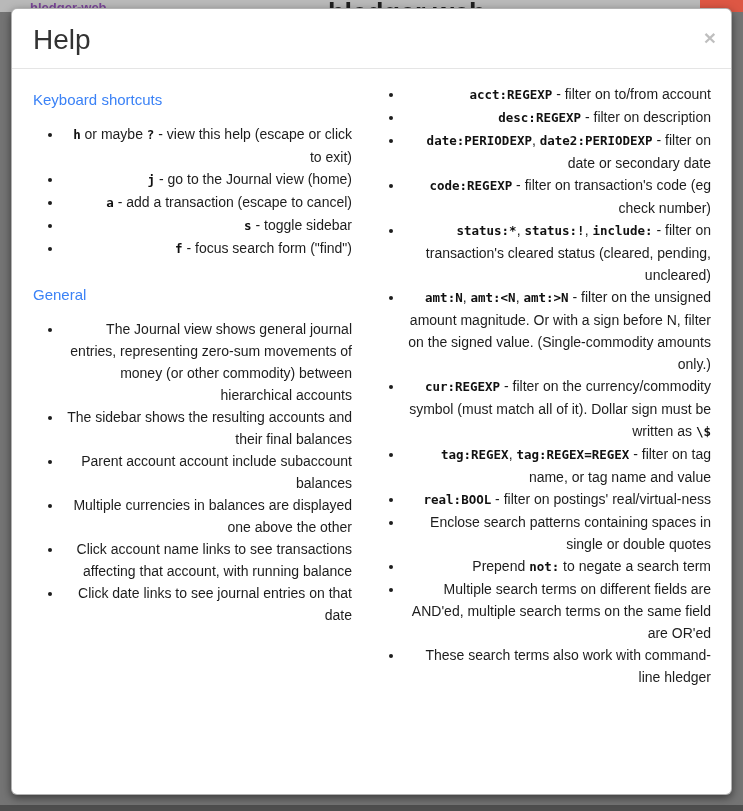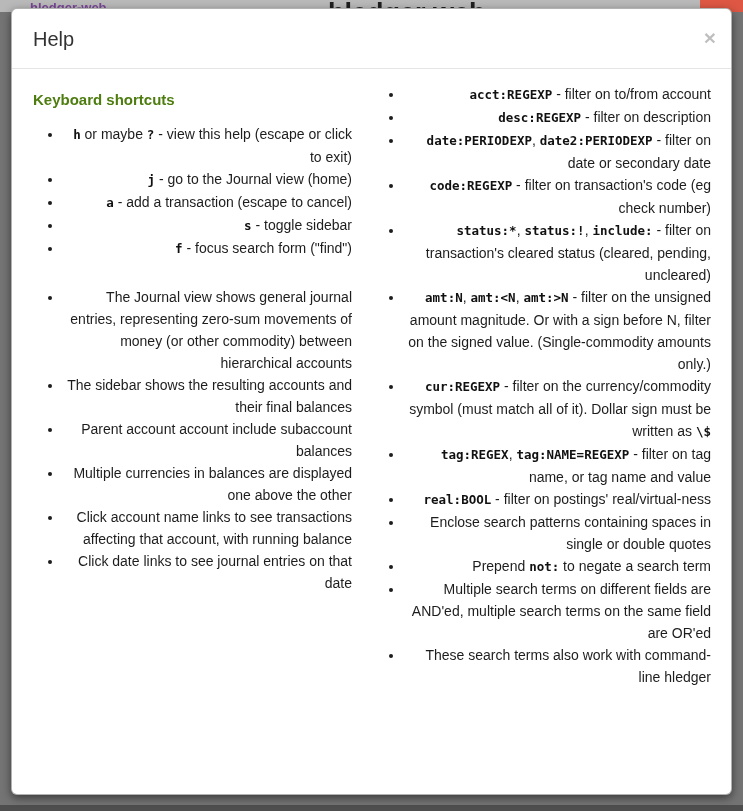--- a/index.html
+++ b/index.html
@@ -42,41 +42,41 @@
     z-index:2;
     display:flex; flex-direction:column;
   }
   .modal-header {
     position:relative;
     padding:16px 16px 14px 21px;
     border-bottom:1px solid #e5e5e5;
     flex:0 0 auto;
   }
   .modal-title {
-    font-size:20px; font-weight:500; color:#333; line-height:29px;
+    font-size:28px; font-weight:500; color:#333; line-height:29px;
   }
   .close-btn {
     position:absolute; right:15px; top:18px;
     background:none; border:none; cursor:pointer;
     font-size:21px; font-weight:bold; line-height:1;
     color:#000; opacity:0.25;
     font-family:"Liberation Sans", sans-serif;
   }
   .modal-body {
     padding:14px 20px 10px 21px;
     display:flex;
     flex:1 1 auto;
     overflow:hidden;
   }
   .col { width:50%; }
   .col-left  { padding-right:20px; }
   .col-right { padding-left:2px; }
 
   .section-heading {
-    font-size:15px; font-weight:bold; color:#4d7c0f;
+    font-size:15px; font-weight:normal; color:#3b82f6;
     margin:8px 0 15px;
   }
   .help-list {
     margin:0 0 26px 0;
     padding-left:30px;
     list-style:disc;
   }
   .help-list li {
     font-size:14px; line-height:22px; color:#1d1d1d;text-align:right;
   }
@@ -105,39 +105,40 @@
   <div class="modal-body">
     <div class="col col-left">
         <h4 class="section-heading">Keyboard shortcuts</h4>
         <ul class="help-list">
           <li><code>h</code> or maybe <code>?</code> - view this help (escape or click to exit)</li>
           <li><code>j</code> - go to the Journal view (home)</li>
           <li><code>a</code> - add a transaction (escape to cancel)</li>
           <li><code>s</code> - toggle sidebar</li>
           <li><code>f</code> - focus search form ("find")</li>
         </ul>
+        <h4 class="section-heading">General</h4>
         <ul class="help-list">
           <li>The Journal view shows general journal entries, representing zero-sum movements of money (or other commodity) between hierarchical accounts</li>
           <li>The sidebar shows the resulting accounts and their final balances</li>
           <li>Parent account account include subaccount balances</li>
           <li>Multiple currencies in balances are displayed one above the other</li>
           <li>Click account name links to see transactions affecting that account, with running balance</li>
           <li>Click date links to see journal entries on that date</li>
         </ul>
       </div>
     <div class="col col-right">
         <ul class="help-list">
           <li><code>acct:REGEXP</code> - filter on to/from account</li>
           <li><code>desc:REGEXP</code> - filter on description</li>
           <li><code>date:PERIODEXP</code>, <code>date2:PERIODEXP</code> - filter on date or secondary date</li>
           <li><code>code:REGEXP</code> - filter on transaction's code (eg check number)</li>
           <li><code>status:*</code>, <code>status:!</code>, <code>include:</code> - filter on transaction's cleared status (cleared, pending, uncleared)</li>
           <li><code>amt:N</code>, <code>amt:&lt;N</code>, <code>amt:&gt;N</code> - filter on the unsigned amount magnitude. Or with a sign before N, filter on the signed value. (Single-commodity amounts only.)</li>
           <li><code>cur:REGEXP</code> - filter on the currency/commodity symbol (must match all of it). Dollar sign must be written as <code>\$</code></li>
-          <li><code>tag:REGEX</code>, <code>tag:NAME=REGEXP</code> - filter on tag name, or tag name and value</li>
+          <li><code>tag:REGEX</code>, <code>tag:REGEX=REGEX</code> - filter on tag name, or tag name and value</li>
           <li><code>real:BOOL</code> - filter on postings' real/virtual-ness</li>
           <li>Enclose search patterns containing spaces in single or double quotes</li>
           <li>Prepend <code>not:</code> to negate a search term</li>
           <li>Multiple search terms on different fields are AND'ed, multiple search terms on the same field are OR'ed</li>
           <li>These search terms also work with command-line hledger</li>
         </ul>
       </div>
   </div>
 </div>
 

